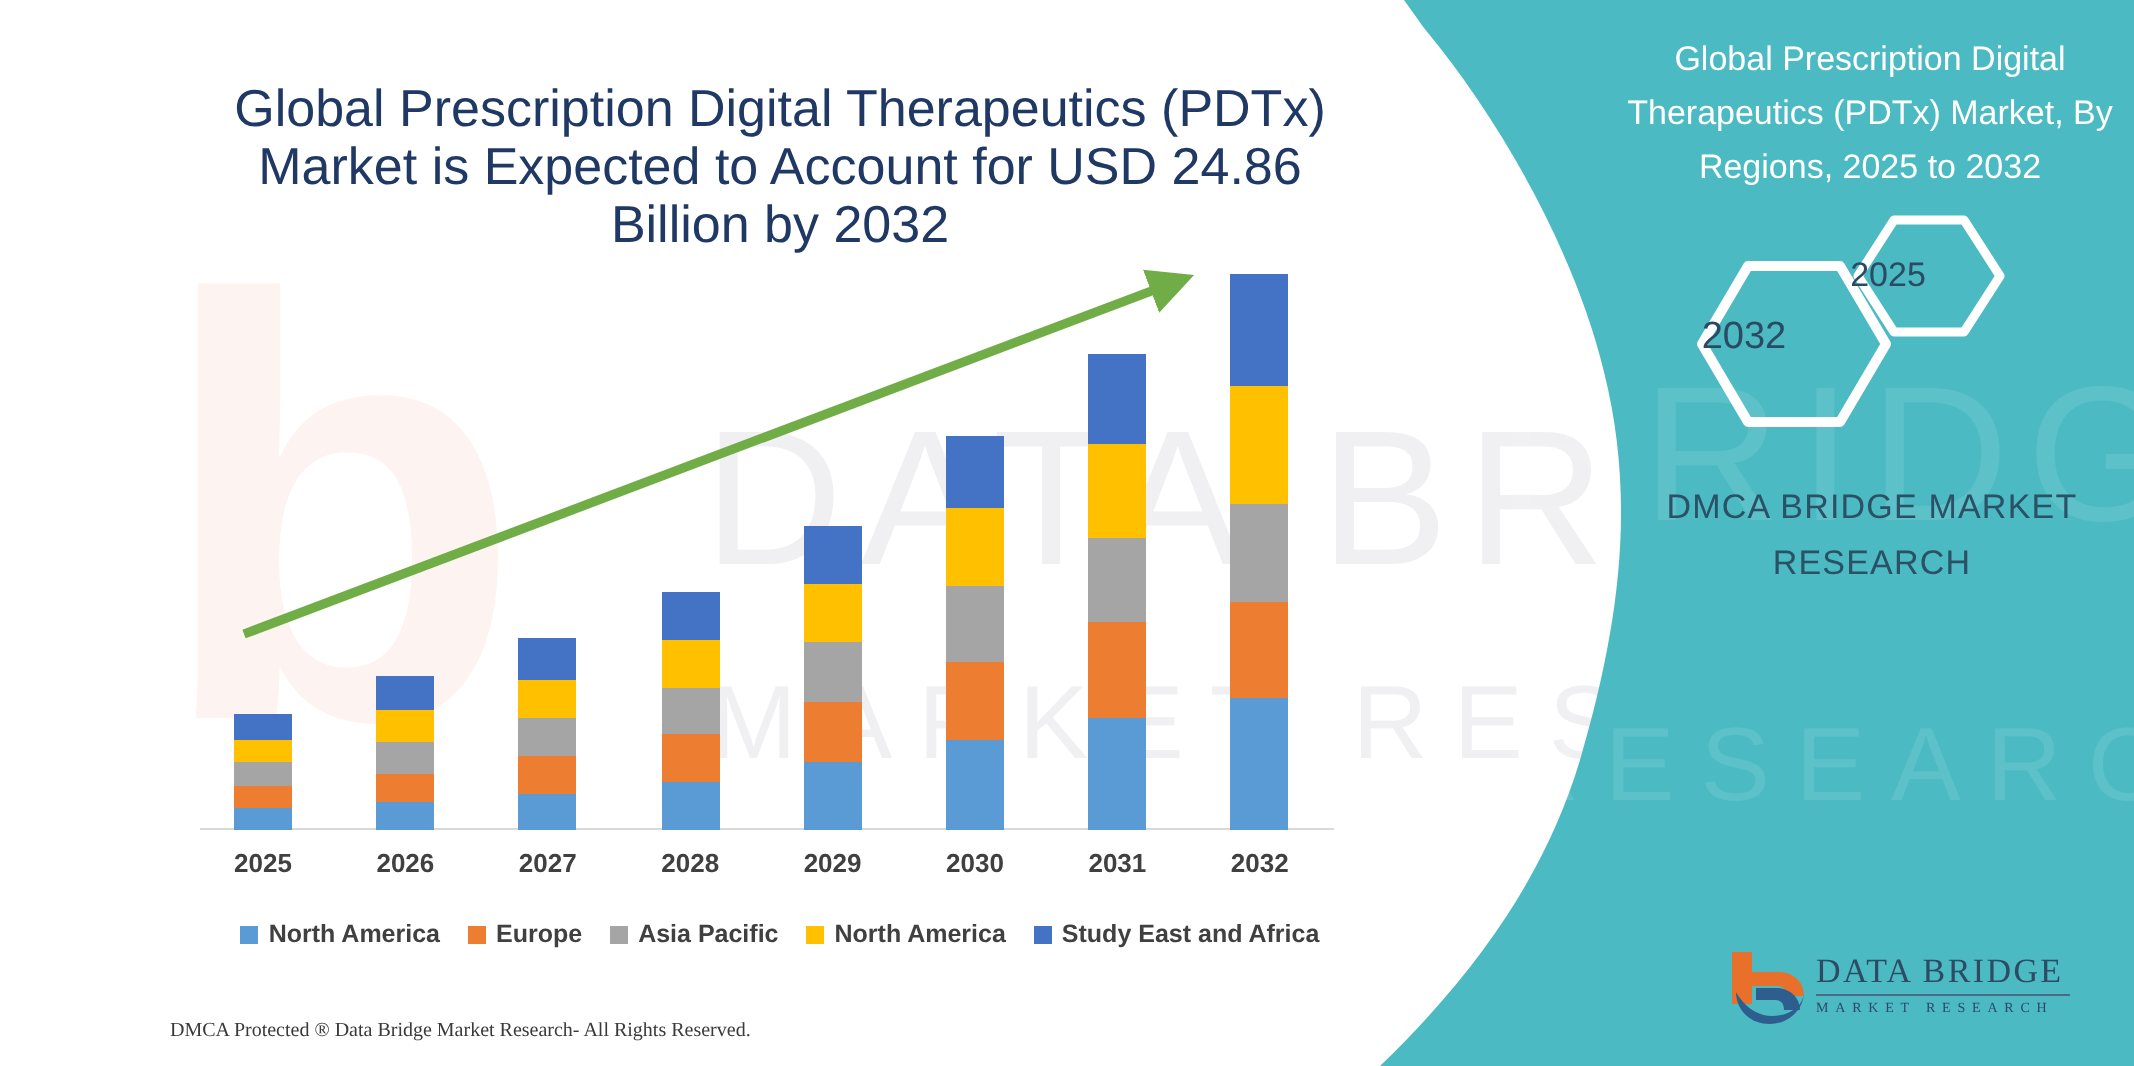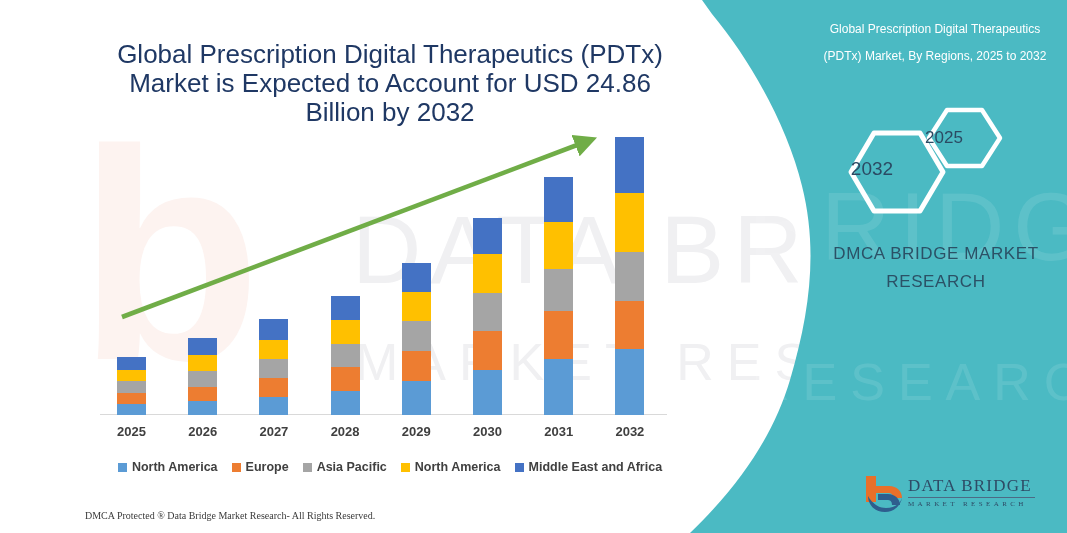--- a/index.html
+++ b/index.html
@@ -65,21 +65,21 @@
     position: absolute;
     left: 800px; top: 0;
     width: 267px; height: 533px;
   }
   .panel-title {
     position: absolute;
     left: 10px; top: 16px;
     width: 250px;
     text-align: center;
     color: #ffffff;
-    font-size: 12px;
+    font-size: 17px;
     line-height: 27px;
     font-weight: 400;
   }
   .hex-wrap {
     position: absolute;
     left: 12px; top: 105px;
     width: 250px; height: 115px;
   }
   .hex-label {
     position: absolute;
@@ -329,21 +329,21 @@
         <div class="legend-item">
           <span class="legend-swatch" style="background: rgb(165, 165, 165);"></span>
           <span>Asia Pacific</span>
         </div>
         <div class="legend-item">
           <span class="legend-swatch" style="background: rgb(255, 192, 0);"></span>
           <span>North America</span>
         </div>
         <div class="legend-item">
           <span class="legend-swatch" style="background: rgb(68, 114, 196);"></span>
-          <span>Middle East and Africa</span>
+          <span>Study East and Africa</span>
         </div>
       </div>
   </div>
 
   <svg class="panel-svg" viewBox="0 0 377 533" preserveAspectRatio="none">
     <path d="M377,0 L377,533 L0,533 C55,480 85,430 100,380
              C120,312 128,250 112,186 C98,128 62,62 22,14 L12,0 Z" fill="#4bbac3"></path>
     <text x="58" y="260" font-family="Liberation Sans, sans-serif" font-size="96" letter-spacing="9" fill="#ffffff" opacity="0.10">BRIDGE</text>
     <text x="62" y="400" font-family="Liberation Sans, sans-serif" font-size="52" letter-spacing="13" fill="#ffffff" opacity="0.10">RESEARCH</text>
   </svg>

